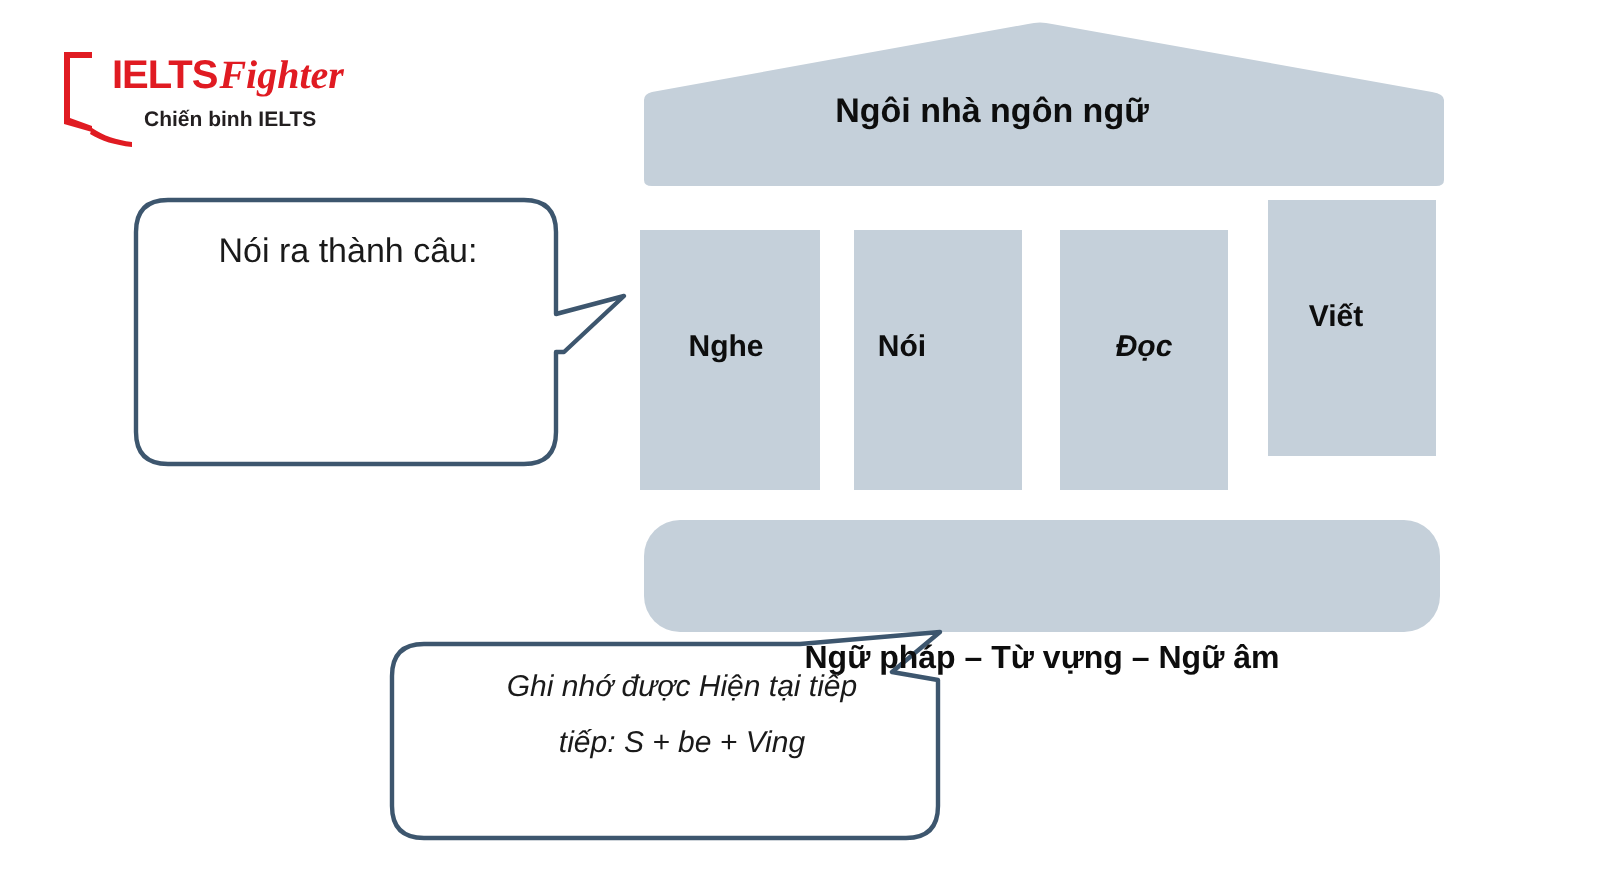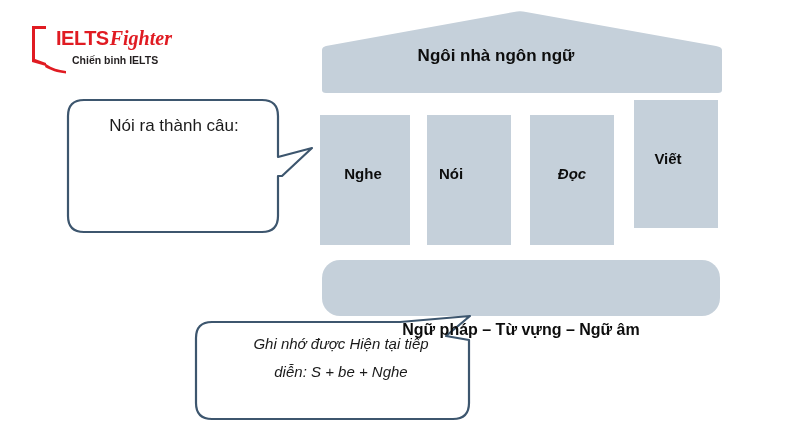--- a/index.html
+++ b/index.html
@@ -159,14 +159,14 @@
 <div class="shape-label pillar-label" id="pillar-label-3">Viết</div>
 
 <div class="shape-label" id="foundation-label">Ngữ pháp – Từ vựng – Ngữ âm</div>
 
 <div class="bubble-text" id="bubble-left-text">
   <span class="bubble-line">Nói ra thành câu:</span>
 </div>
 
 <div class="bubble-text" id="bubble-bottom-text">
   <span class="bubble-line">Ghi nhớ được Hiện tại tiếp</span>
-  <span class="bubble-line">diễn: S + be + Nghe</span>
+  <span class="bubble-line">tiếp: S + be + Ving</span>
 </div>
 
 </body></html>

